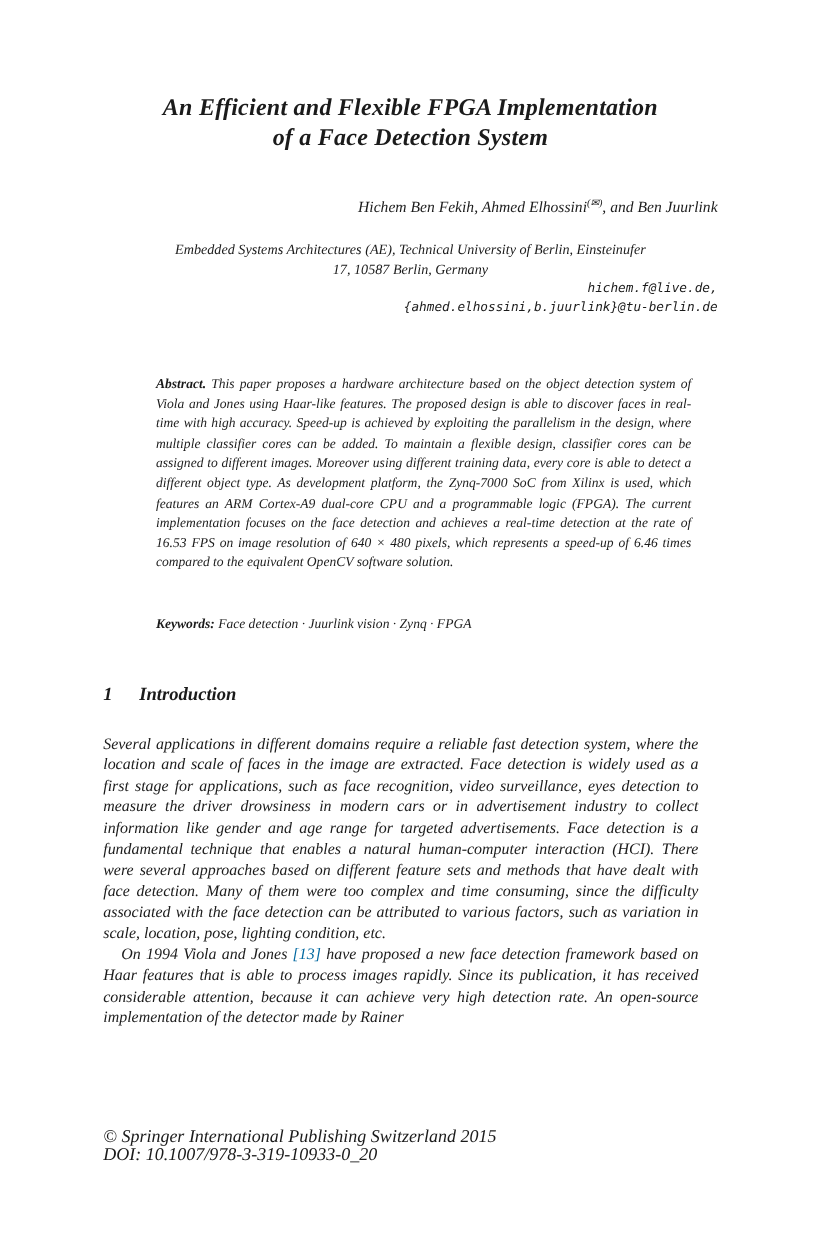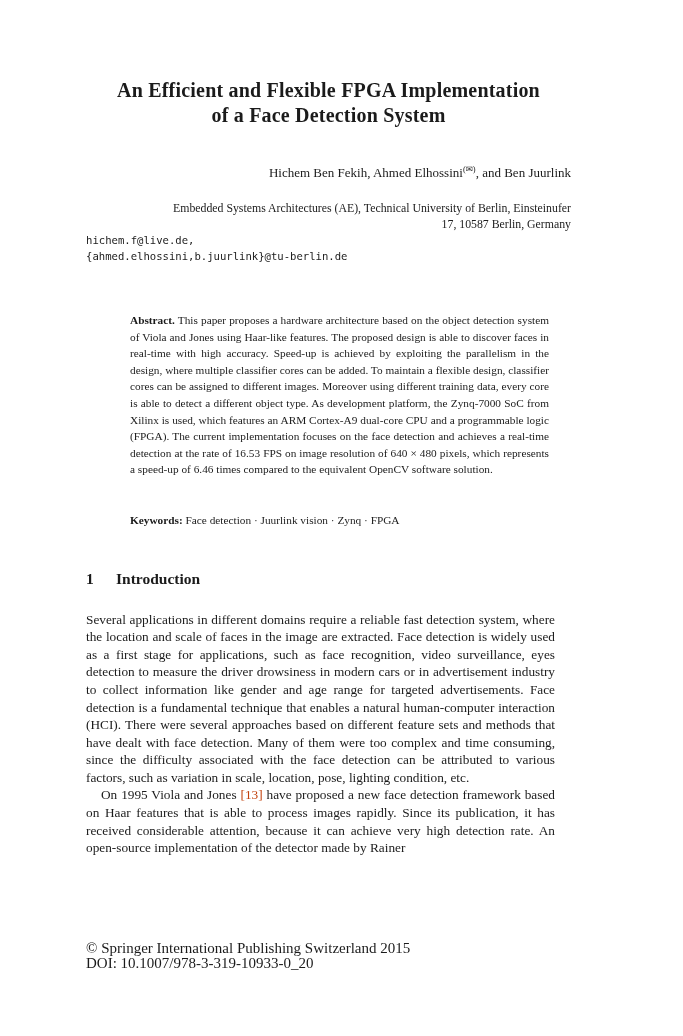--- a/index.html
+++ b/index.html
@@ -8,22 +8,23 @@
     background: #ffffff;
   }
   .page {
     position: relative;
     width: 683px;
     height: 1036px;
     background: #ffffff;
     color: #1b1b1b;
     font-family: "Liberation Serif", serif;
     box-sizing: border-box;
-    padding: 78px 112px 0 86px;
+    padding: 78px 85px 0 86px;
     overflow: hidden;
+    font-style: italic;
   }
   .title {
     margin: 0 0 36px 0;
     text-align: center;
     font-size: 20px;
     font-weight: 700;
     line-height: 25px;
     letter-spacing: 0.2px;
   }
   .title span { display: block; }
@@ -31,26 +32,26 @@
     text-align: right;
     font-size: 13px;
     line-height: 17px;
     margin-bottom: 19px;
   }
   .authors sup {
     font-size: 8.5px;
     line-height: 0;
   }
   .affiliation {
-    text-align: right;
+    text-align: center;
     font-size: 11.8px;
     line-height: 16px;
   }
   .emails {
-    text-align: left;
+    text-align: right;
     font-family: "DejaVu Sans Mono", monospace;
     font-size: 10.6px;
     line-height: 16px;
   }
   .abstract {
     margin: 48px 22px 0 44px;
     font-size: 11.3px;
     line-height: 16.6px;
     text-align: justify;
   }
@@ -71,21 +72,21 @@
   .section-heading .sec-num { width: 30px; flex: 0 0 auto; }
   .body-text {
     margin: 22px 16px 0 0;
     font-size: 13.3px;
     line-height: 17.6px;
     text-align: justify;
   }
   .body-text p { margin: 0; }
   .body-text p.indent { text-indent: 15px; }
   .citation-link {
-    color: #c2410c;
+    color: #0369a1;
     text-decoration: none;
     cursor: pointer;
   }
   .footer {
     position: absolute;
     top: 941px;
     left: 86px;
     width: 512px;
     font-size: 15px;
     line-height: 15px;
@@ -120,21 +121,21 @@
   <div class="keywords"><span class="label">Keywords:</span>
     <span>Face detection · Juurlink vision · Zynq · FPGA</span></div>
 
   <h2 class="section-heading">
     <span class="sec-num">1</span>
     <span>Introduction</span>
   </h2>
 
   <div class="body-text">
     <p>Several applications in different domains require a reliable fast detection system, where the location and scale of faces in the image are extracted. Face detection is widely used as a first stage for applications, such as face recognition, video surveillance, eyes detection to measure the driver drowsiness in modern cars or in advertisement industry to collect information like gender and age range for targeted advertisements. Face detection is a fundamental technique that enables a natural human-computer interaction (HCI). There were several approaches based on different feature sets and methods that have dealt with face detection. Many of them were too complex and time consuming, since the difficulty associated with the face detection can be attributed to various factors, such as variation in scale, location, pose, lighting condition, etc.</p>
-    <p class="indent"><span>On 1995 Viola and Jones </span><a class="citation-link">[13]</a><span> have proposed a new face detection framework based on Haar features that is able to process images rapidly. Since its publication, it has received considerable attention, because it can achieve very high detection rate. An open-source implementation of the detector made by Rainer</span></p>
+    <p class="indent"><span>On 1994 Viola and Jones </span><a class="citation-link">[13]</a><span> have proposed a new face detection framework based on Haar features that is able to process images rapidly. Since its publication, it has received considerable attention, because it can achieve very high detection rate. An open-source implementation of the detector made by Rainer</span></p>
   </div>
 
   <div class="footer">
     <div>© Springer International Publishing Switzerland 2015</div>
     <div>DOI: 10.1007/978-3-319-10933-0_20</div>
   </div>
 
 </div>
 
 </body></html>

